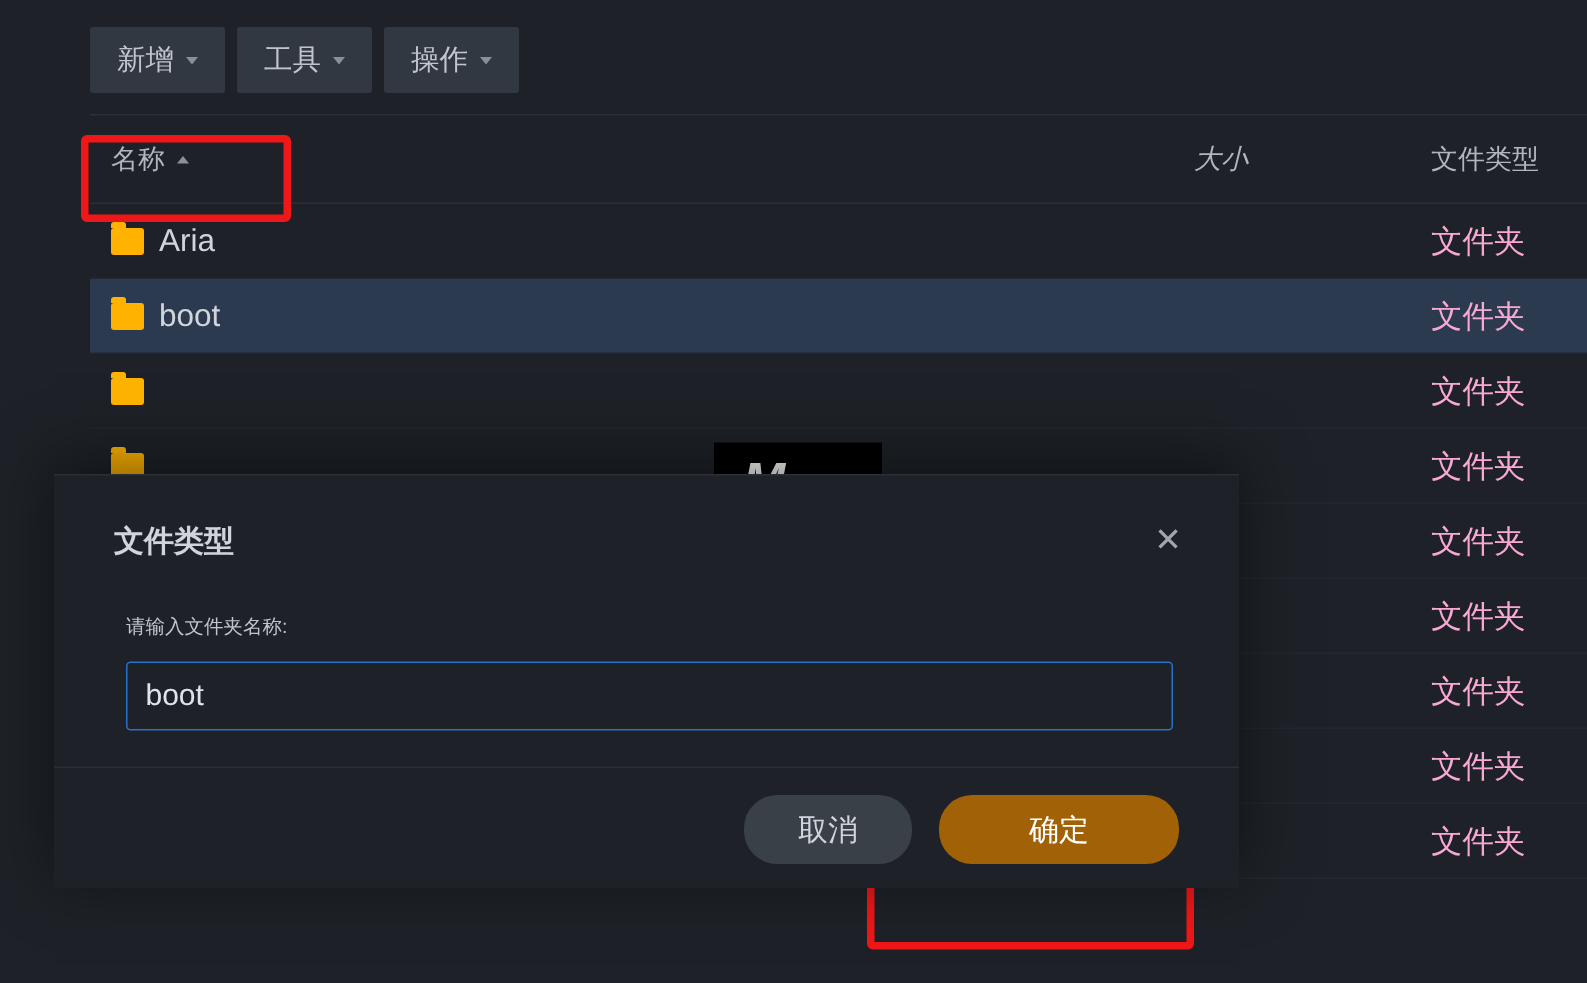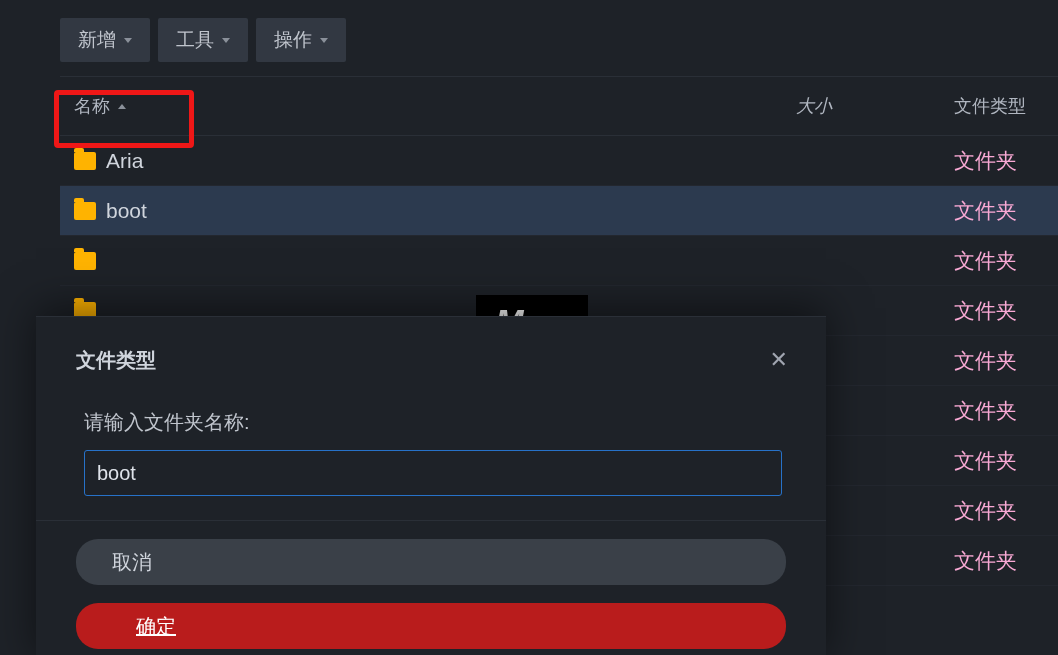--- a/index.html
+++ b/index.html
@@ -176,52 +176,51 @@
     }
     .modal-head {
       display: flex;
       align-items: center;
       justify-content: space-between;
       padding: 26px 30px 20px 40px;
     }
     .modal-title { font-size: 20px; font-weight: bold; color: #d0d5dd; }
     .modal-close { color: #a0a5b0; font-size: 22px; cursor: pointer; padding: 4px 8px; }
     .modal-body { padding: 12px 44px 24px 48px; }
-    .modal-label { font-size: 20px; color: #c0c5cd; margin-bottom: 14px; }
+    .modal-label { font-size: 13px; color: #c0c5cd; margin-bottom: 14px; }
     .modal-input {
       width: 100%;
       height: 46px;
       background: transparent;
       border: 1px solid #2772c9;
       border-radius: 3px;
       color: #dfe3ea;
       font-size: 20px;
       padding: 0 12px;
       outline: none;
     }
     .modal-footer {
       display: flex;
       justify-content: flex-end;
       gap: 18px;
       padding: 18px 40px 16px;
       border-top: 1px solid #2a2f37;
-      flex-direction: column;
     }
     .btn {
       height: 46px;
       padding: 0 36px;
       border-radius: 22px;
       font-size: 20px;
       display: flex;
       align-items: center;
       cursor: pointer;
       border: none;
     }
     .btn-cancel { background: #3a4048; color: #d0d5dd; }
-    .btn-confirm { background: #b91c1c; color: #fff; padding: 0 60px; text-decoration: underline; }
+    .btn-confirm { background: #a16207; color: #fff; padding: 0 60px; }
   </style>
 </head>
 <body>
 
 <div class="app">
 
   <div class="action-row">
     <div class="action-btn">
       <span>新增</span>
       <span class="caret-down"></span>

